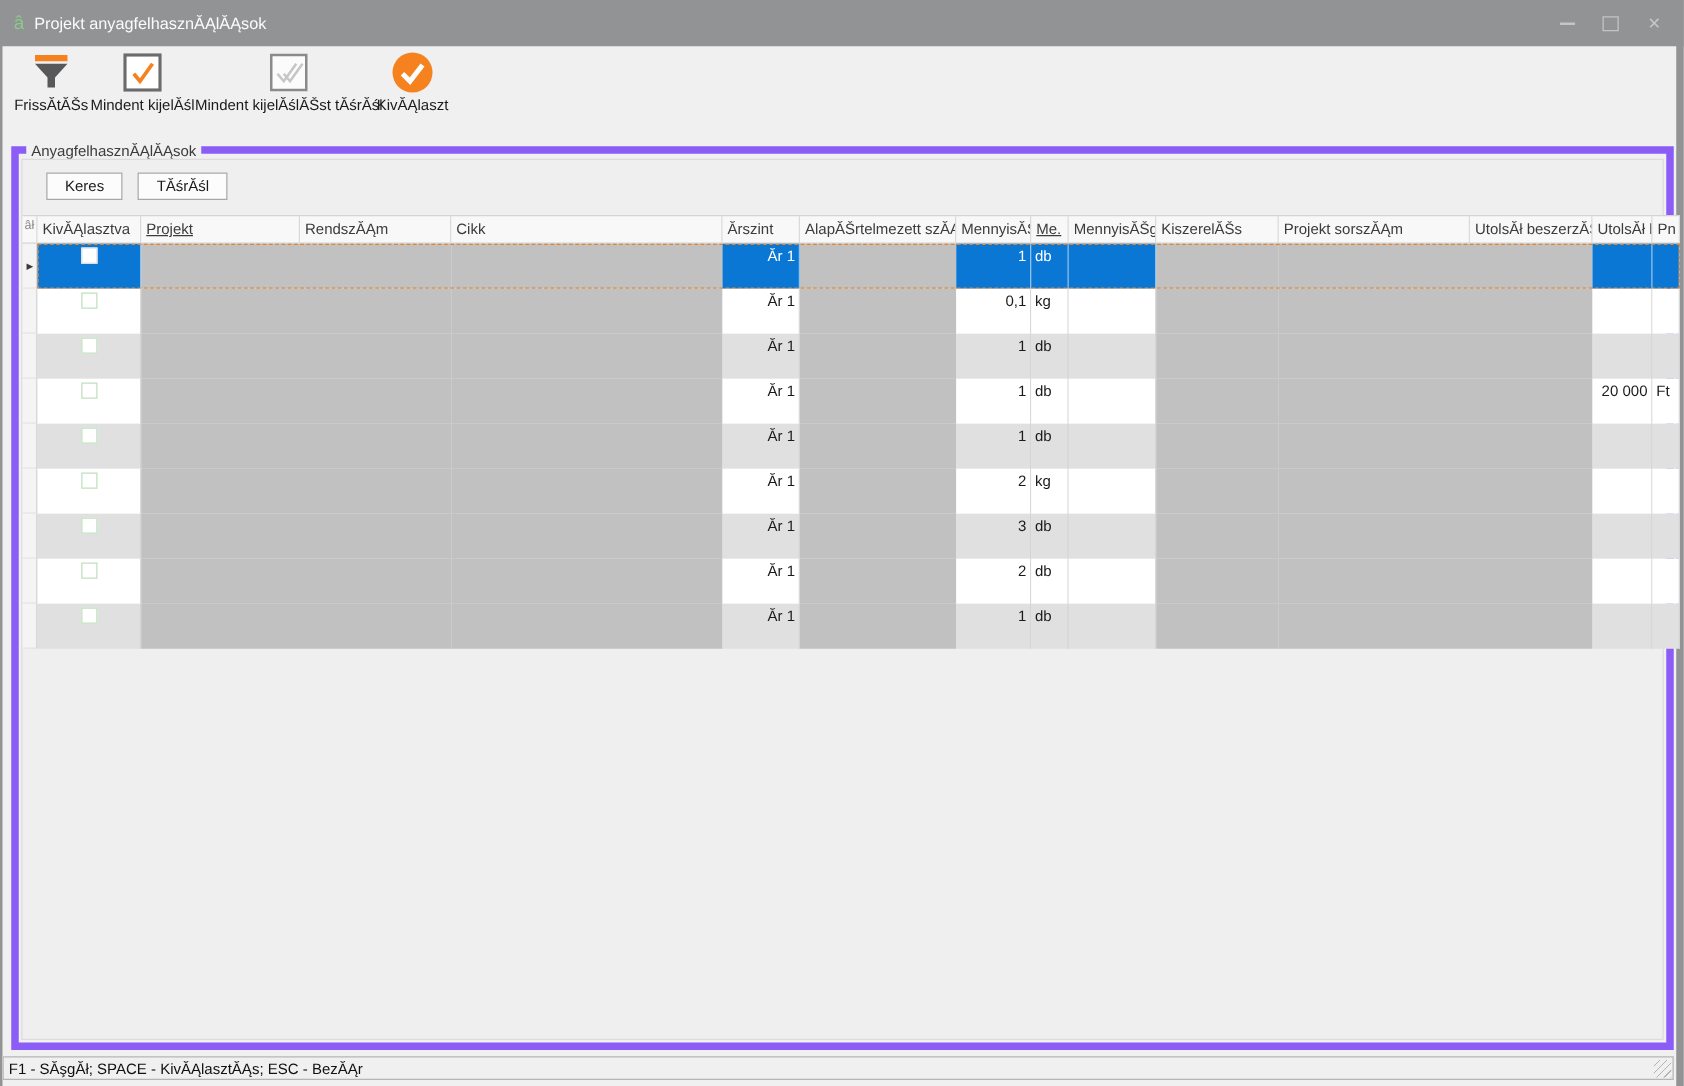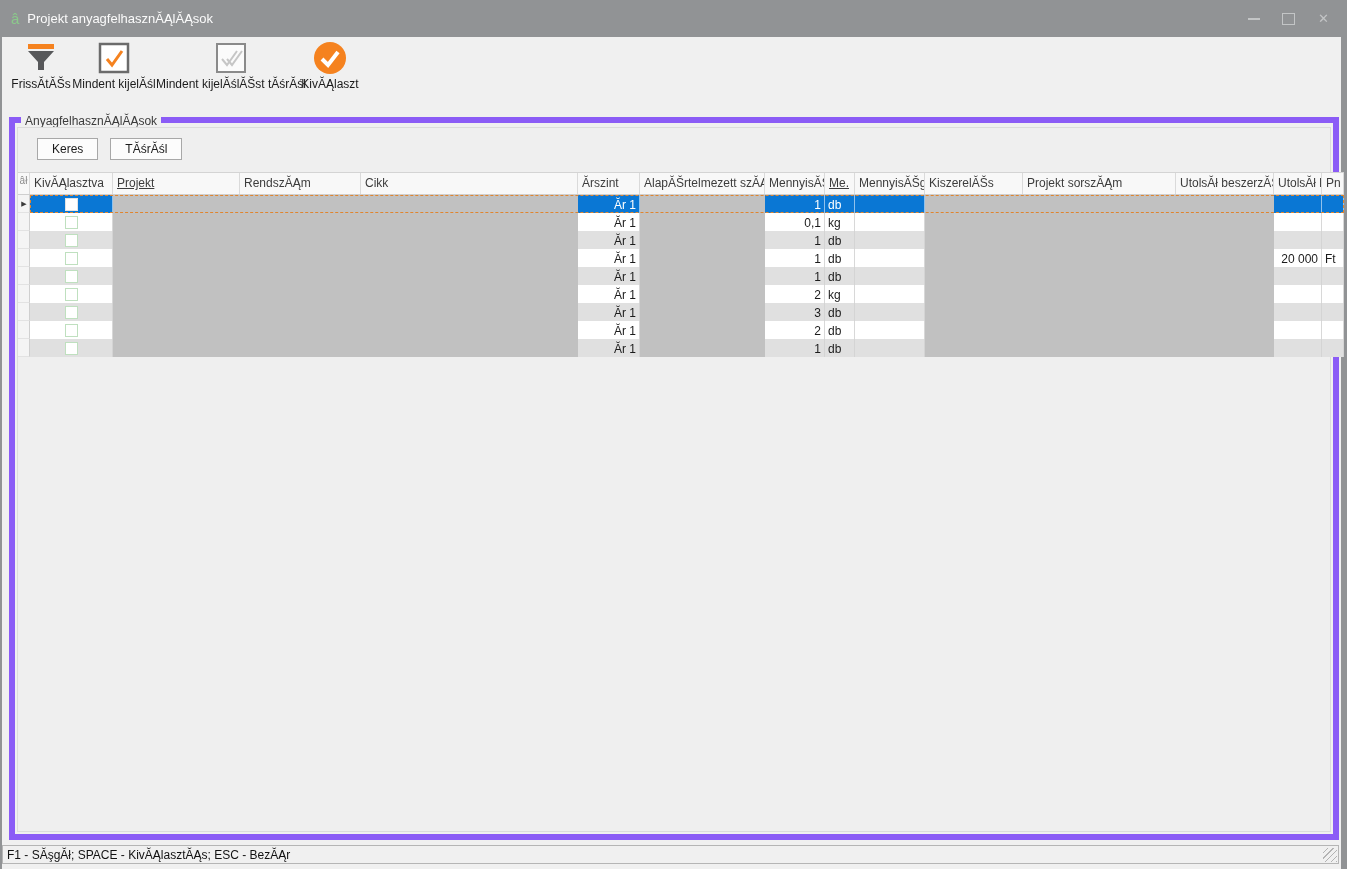--- a/index.html
+++ b/index.html
@@ -42,21 +42,21 @@
   .sbtn.second{margin-left:12px;}
 
   
   .grid{position:absolute;left:0;top:44px;width:1326px;}
   .ghead{display:flex;height:21px;background:#f8f8f8;border-top:1px solid #d4d4d4;
          border-bottom:1px solid #cfcfcf;box-sizing:content-box;}
   .hcell{box-sizing:border-box;border-right:1px solid #dadada;padding:3px 2px 0 4px;
          font-size:12px;color:#3c3c3c;white-space:nowrap;overflow:hidden;flex:none;}
   .hcell.hmark{padding:2px 0 0 0;text-align:center;color:#8a8a8a;font-size:10px;}
   .gbody{display:block;}
-  .grow{display:flex;height:18px;position:relative;}
+  .grow{display:flex;height:36px;position:relative;}
   .gcell{box-sizing:border-box;flex:none;overflow:hidden;white-space:nowrap;font-size:12px;
          color:#1b1b1b;padding:3px 3px 0 3px;background:#ffffff;border-right:1px solid #d8d8d8;}
   .grow.stripe .gcell:not(.redacted){background:#e0e0e0;border-right-color:#d4d4d4;}
   .gcell.redacted{background:var(--redact,#c1c1c1);border-right:none;padding:0;}
   .grow.sel .gcell:not(.redacted){background:var(--sel,#0a77d4);color:#ffffff;
          border-right-color:rgba(255,255,255,.55);}
   .grow.sel::after{content:'';position:absolute;left:12px;right:0;top:0;bottom:0;
          border:1px dashed #e0852f;pointer-events:none;}
   .rowsel{box-sizing:border-box;flex:none;width:12px;background:#f4f4f4;
           border-right:1px solid #cfcfcf;border-bottom:1px solid #e2e2e2;

